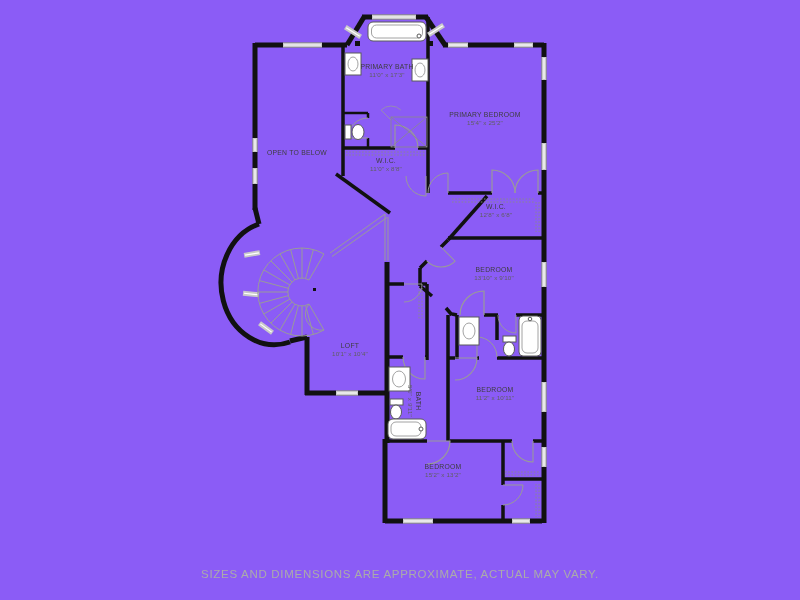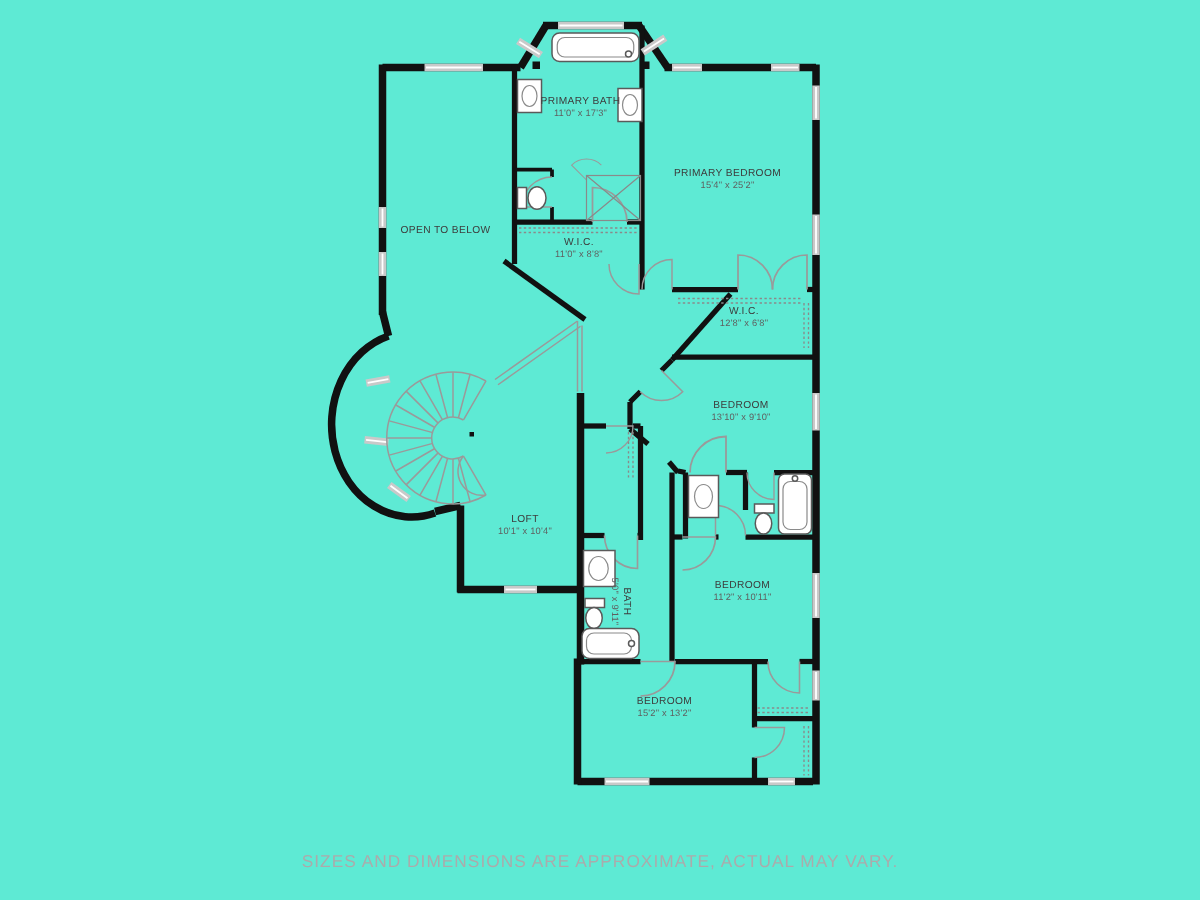--- a/index.html
+++ b/index.html
@@ -1,16 +1,16 @@
 <!DOCTYPE html>
 <html><head>
 <meta charset="utf-8">
 <style>
   html,body{margin:0;padding:0;background:#ffffff;width:800px;height:600px;overflow:hidden;}
-  .page{position:relative;width:800px;height:600px;background:#5eead4;font-family:"Liberation Sans",sans-serif;}
+  .page{position:relative;width:800px;height:600px;background:#8b5cf6;font-family:"Liberation Sans",sans-serif;}
   svg{position:absolute;left:0;top:0;}
   .wall{stroke:#111111;fill:none;}
   .ext{stroke-width:5;}
   .int{stroke-width:3.5;}
   .thin{stroke-width:2.5;}
   .win{fill:#c9c9c9;stroke:none;}
   .glz{stroke:#ffffff;stroke-width:1.2;fill:none;}
   .door{stroke:#9a9a9a;stroke-width:1;fill:none;}
   .fix{stroke:#5a5a5a;stroke-width:1;fill:#ffffff;}
   .fixl{stroke:#8a8a8a;stroke-width:0.8;fill:none;}

